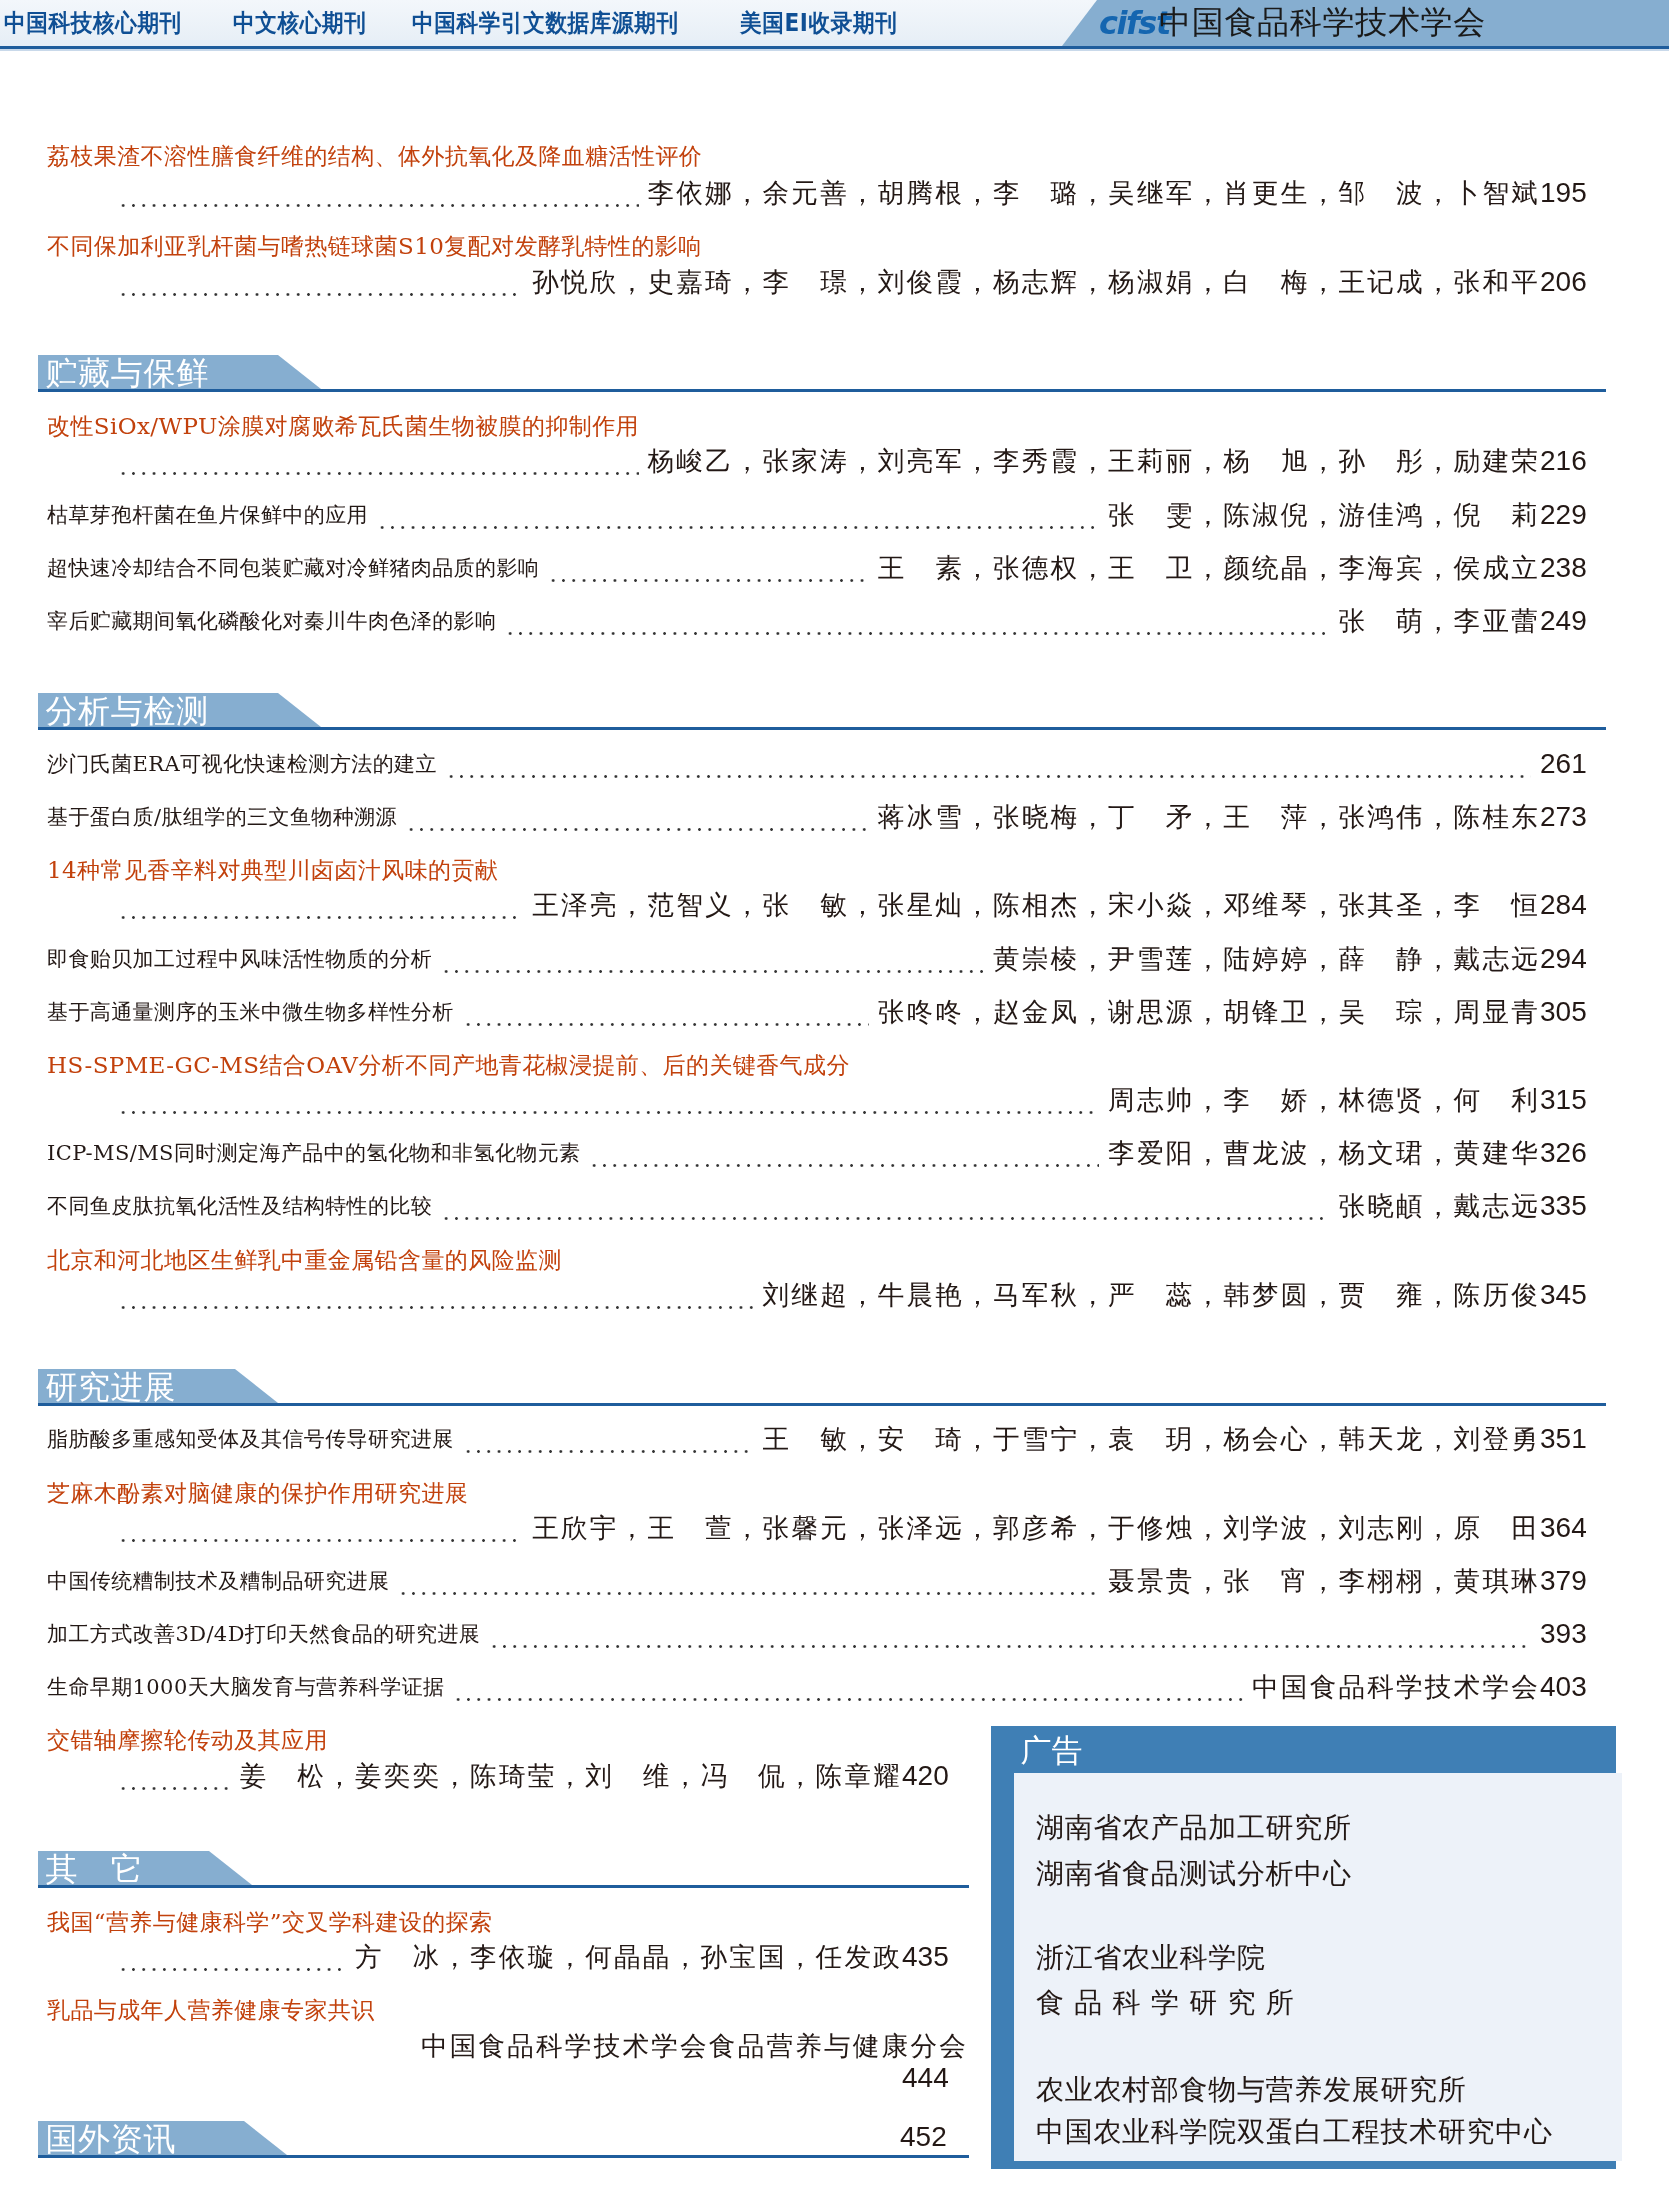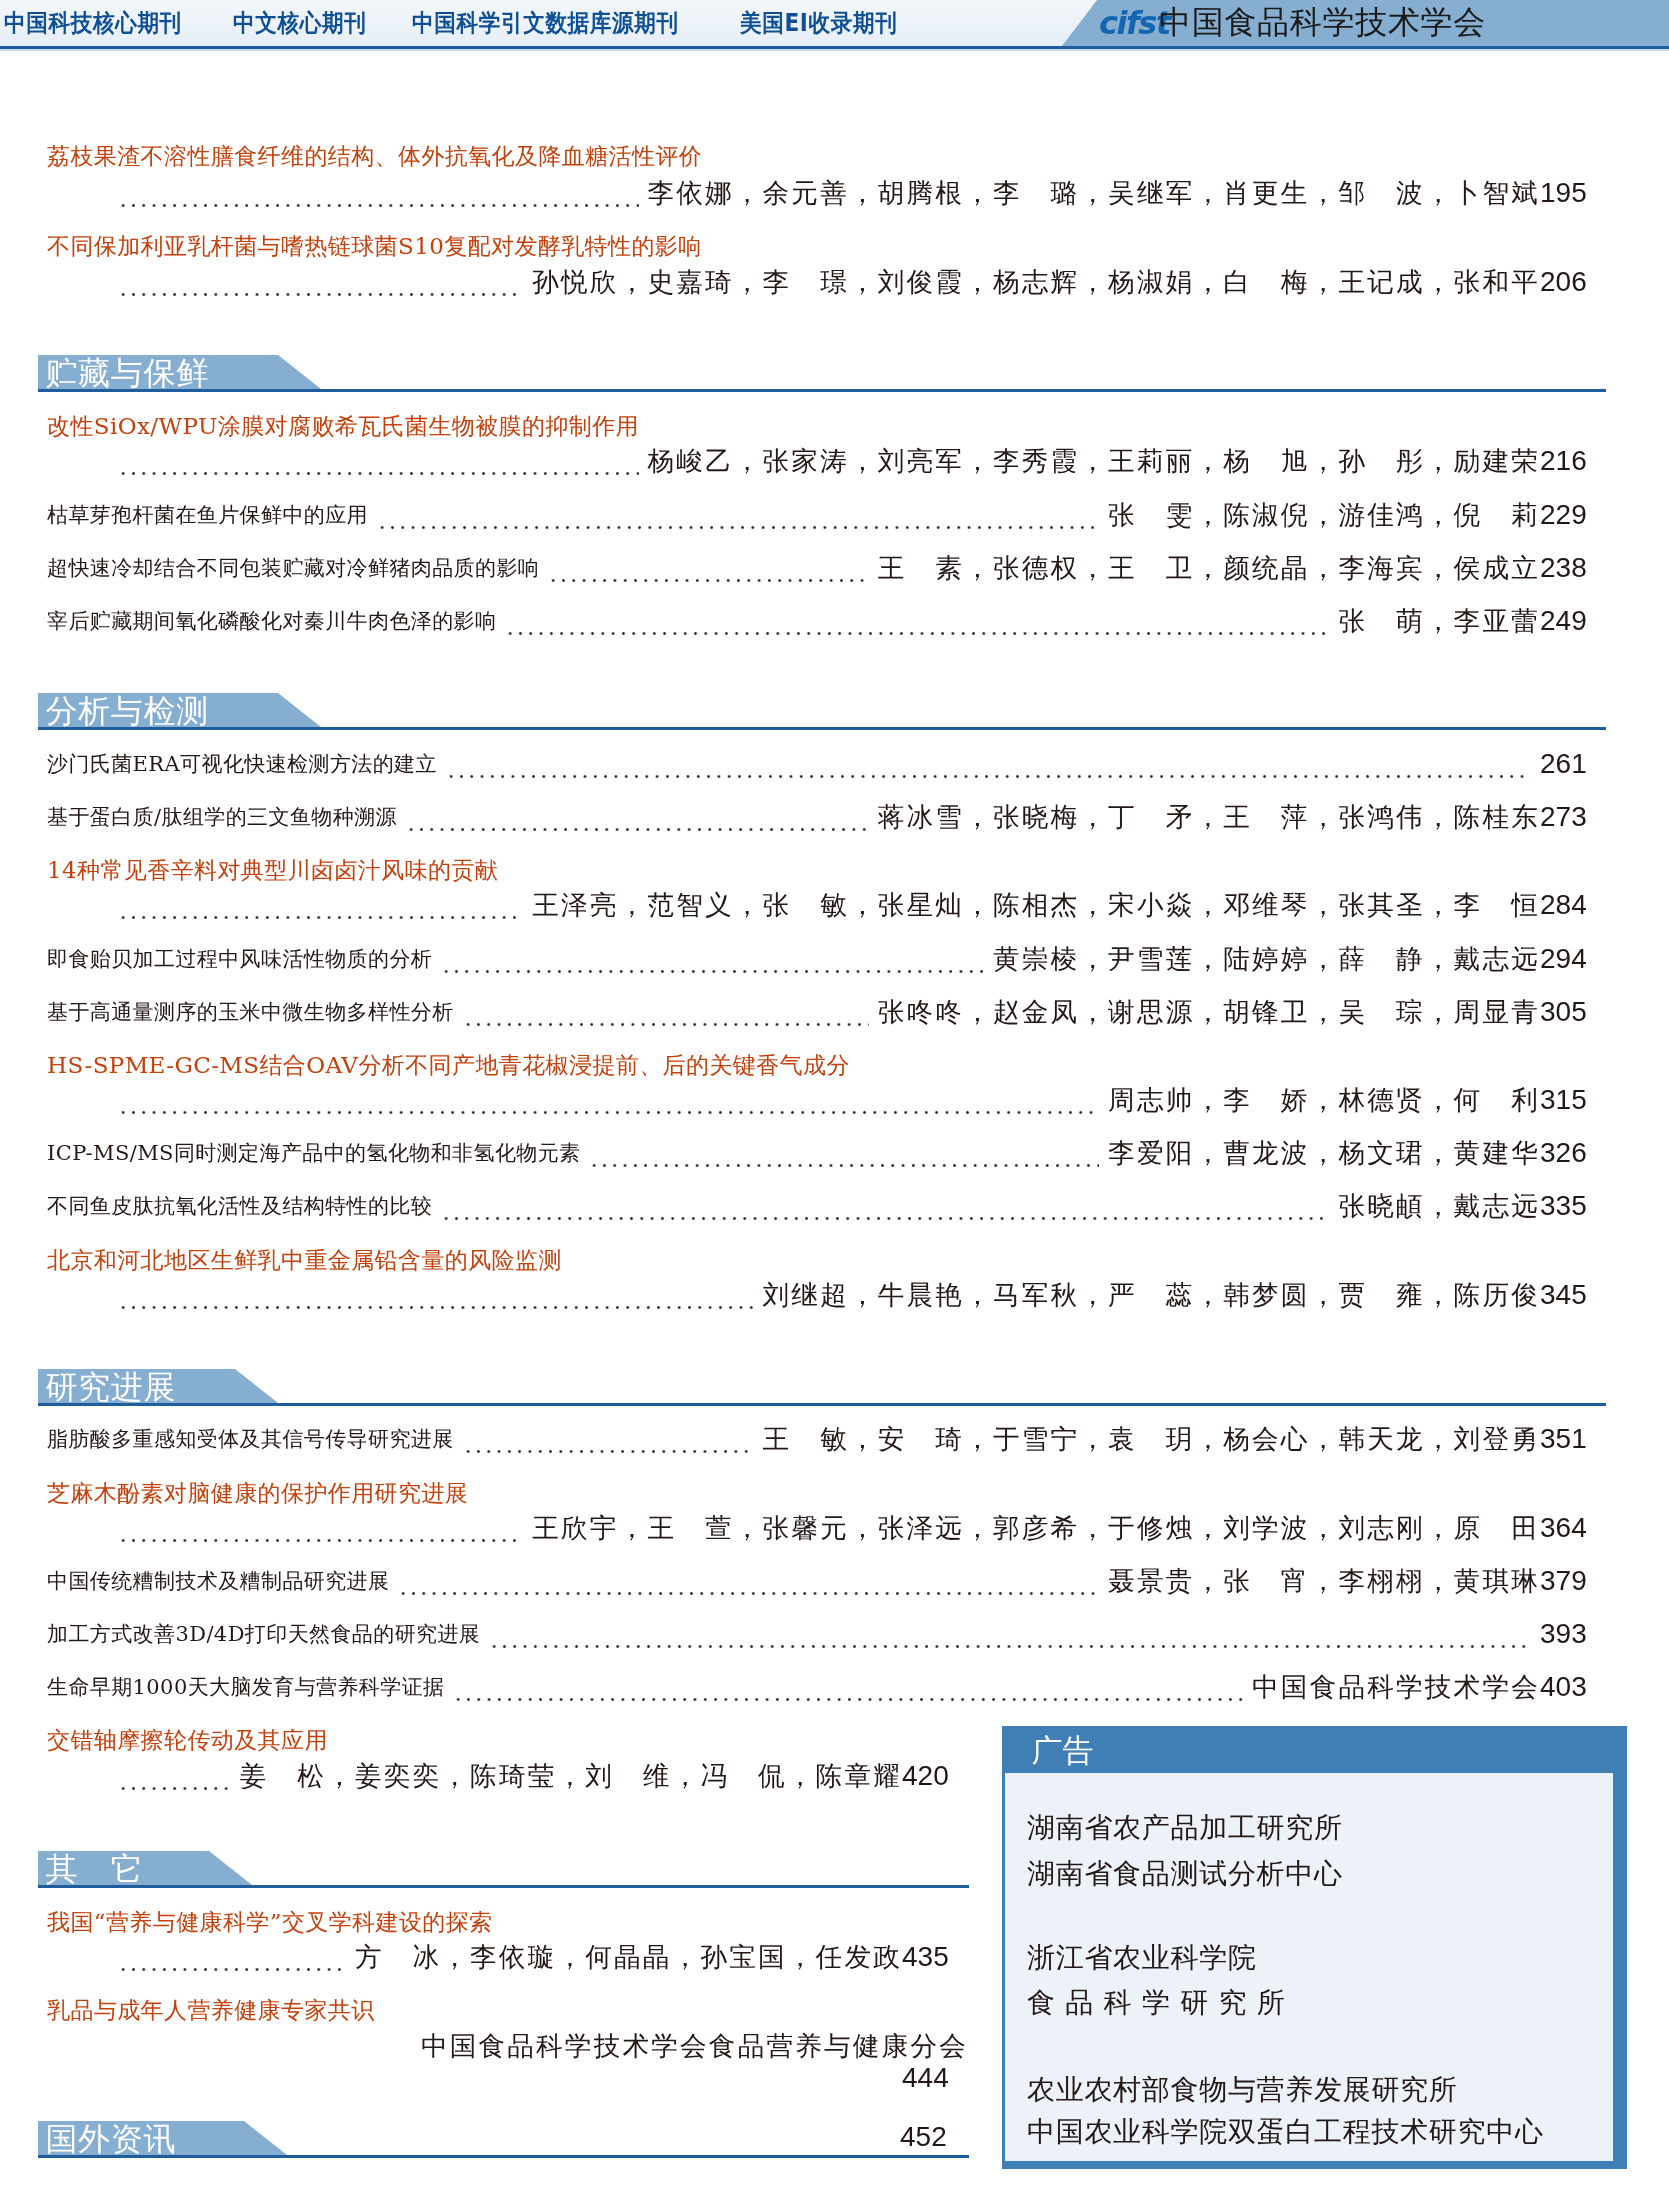--- a/index.html
+++ b/index.html
@@ -34,24 +34,24 @@
   .row { position:absolute; left:47px; height:32px; display:flex; align-items:flex-end; }
   .row .t { font-size:21px; line-height:32px; white-space:nowrap; color:#231815; letter-spacing:0.4px; }
   .row .lead { flex:1; height:22px; margin:0 8.9px;
     background-image:radial-gradient(circle,#333 1.2px,transparent 1.6px);
     background-size:10.3px 7.4px; background-repeat:repeat-x; background-position:left bottom; min-width:14.8px; }
   .row .au { font-size:26.6px; line-height:32px; white-space:nowrap; color:#231815; letter-spacing:2.2px; }
   .row .pg { font-family:"Liberation Sans","DejaVu Sans",sans-serif; font-size:28px; line-height:32px; width:66px; text-align:left; color:#231815; }
   .row.indent { left:109px; }
 
   
-  .ad { position:absolute; left:991px; top:1726px; width:625px; height:443px; background:#3f7fb5;margin-left:11px; }
+  .ad { position:absolute; left:991px; top:1726px; width:625px; height:443px; background:#3f7fb5; }
   .ad-title { position:absolute; left:29.5px; top:5.9px; font-family:"DejaVu Sans","Liberation Sans",sans-serif;
     font-size:31px; line-height:37px; color:#ffffff; }
-  .ad-inner { position:absolute; left:3px; top:47px; width:608px; height:388px; background:#edf2f9; }
+  .ad-inner { position:absolute; left:23px; top:47px; width:608px; height:388px; background:#edf2f9; }
   .ad-line { position:absolute; left:22px; font-family:"DejaVu Sans","Liberation Sans",sans-serif;
     font-size:28px; line-height:35px; color:#231815; white-space:nowrap; letter-spacing:0.7px; }
 </style>
 </head>
 <body>
 
 <div class="hdr">
   <div class="hdr-tags">
     <span class="hdr-tag">中国科技核心期刊</span>
     <span class="hdr-tag">中文核心期刊</span>

